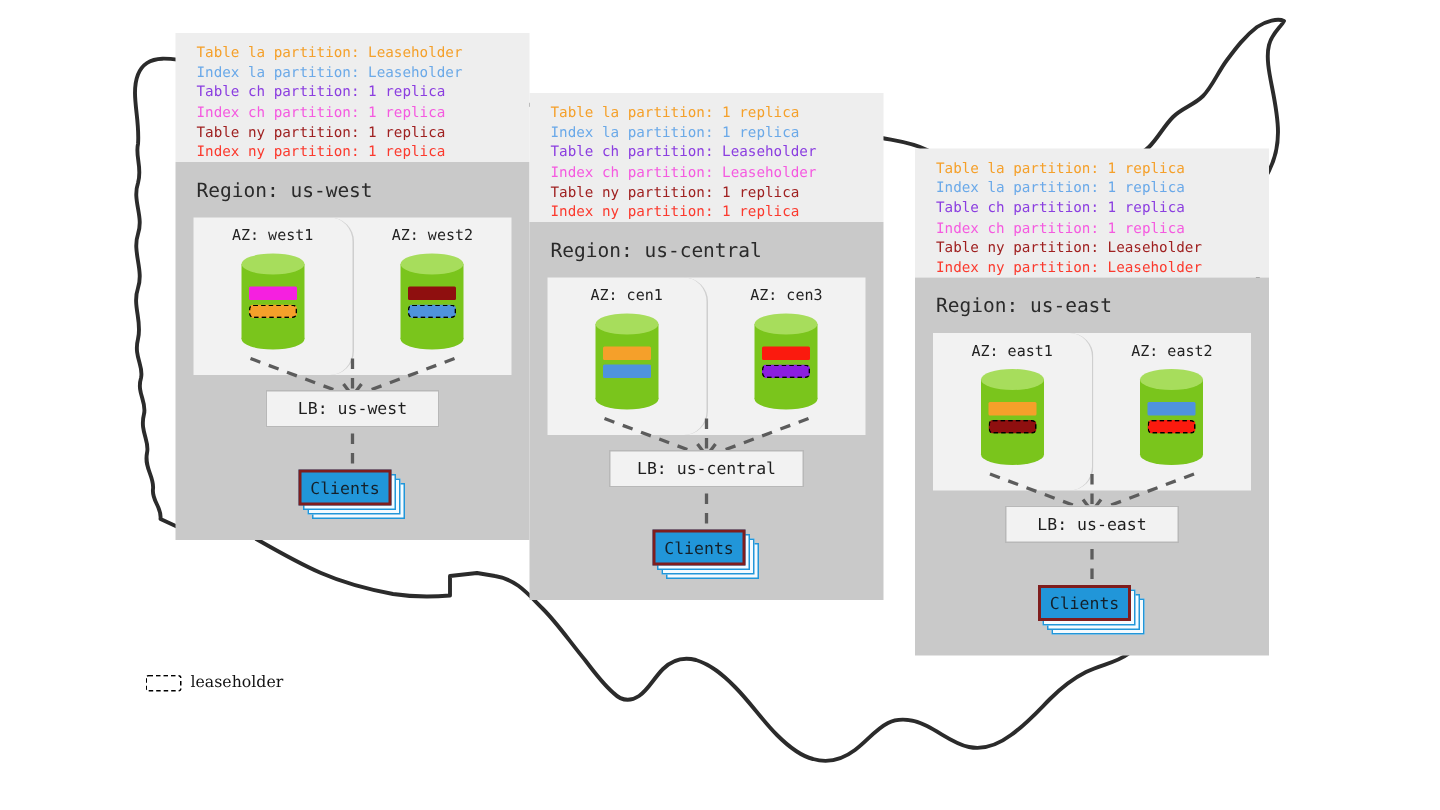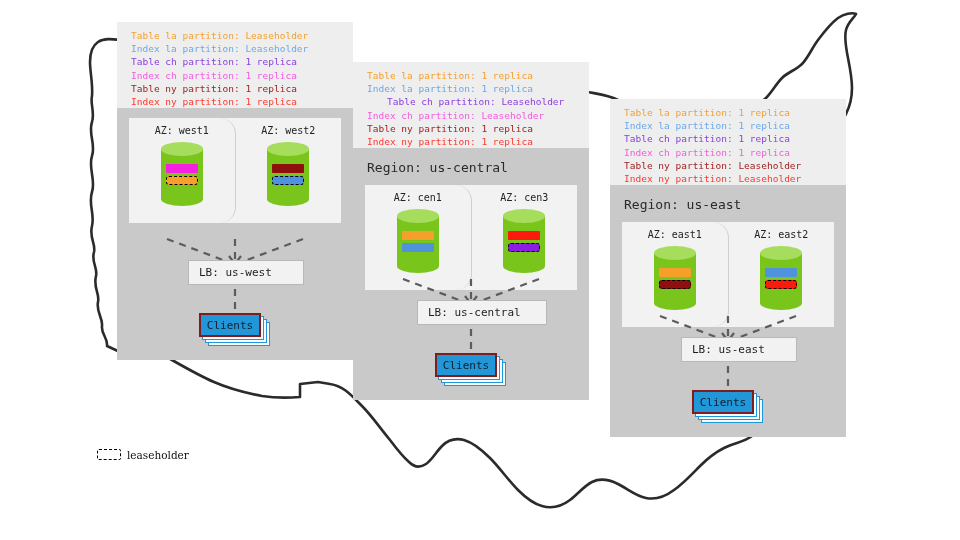--- a/index.html
+++ b/index.html
@@ -124,22 +124,22 @@
   
   .lb-box {
     position: absolute;
     background: #f2f2f2;
     border: 1px solid #b8b8b8;
     font-size: 11px;
     color: #1e1e1e;
     font-family: "DejaVu Sans Mono", "Liberation Mono", monospace;
     padding: 5px 10px;
     white-space: pre;
-    box-sizing: border-box;
-    margin-left: 11px;
+    text-align: center;
+    box-sizing: border-box;
   }
   .clients-wrap { position: absolute; }
   .clients-shadow {
     position: absolute;
     background: #f4fbff;
     border: 1.2px solid #2196d9;
     box-sizing: border-box;
   }
   .clients-face {
     position: absolute; left: 0; top: 0;
@@ -149,21 +149,21 @@
     color: #14202a;
     font-size: 11px;
     font-family: "DejaVu Sans Mono", "Liberation Mono", monospace;
     display: flex; align-items: center; justify-content: center;
     white-space: pre;
   }
 
   
   .key {
     position: absolute;
-    display: flex; align-items: flex-start; gap: 6px;
+    display: flex; align-items: center; gap: 6px;
   }
   .key-swatch {
     width: 24px; height: 11px;
     border: 1.4px dashed #000;
     border-radius: 2px;
     box-sizing: border-box;
     background: transparent;
   }
   .key-label {
     font-size: 10.5px;
@@ -264,20 +264,21 @@
     <div class="legend-box" style="height:86px;">
       <div class="legend-line" style="color: rgb(245, 160, 42);">Table la partition: Leaseholder</div>
       <div class="legend-line" style="color: rgb(106, 169, 233);">Index la partition: Leaseholder</div>
       <div class="legend-line" style="color: rgb(139, 62, 224);">Table ch partition: 1 replica</div>
       <div class="legend-line" style="color: rgb(245, 90, 224);">Index ch partition: 1 replica</div>
       <div class="legend-line" style="color: rgb(159, 32, 32);">Table ny partition: 1 replica</div>
       <div class="legend-line" style="color: rgb(251, 58, 46);">Index ny partition: 1 replica</div>
     </div>
 
     <div class="region-box" style="height:252px;">
+      <div class="region-title">Region: us-west</div>
 
       <div class="az-row" style="height:105px;">
         <div class="az-cell">
           <div class="az-label">AZ: west1</div>
           <div class="cyl">
             <div class="cyl-bottom"></div>
             <div class="cyl-body"></div>
             <div class="cyl-top"></div>
             <div class="cyl-slots">
               <div class="slot" style="background: rgb(245, 32, 224);"></div>
@@ -316,21 +317,21 @@
         <div class="clients-face" style="width:62px; height:24px;">Clients</div>
       </div>
     </div>
   </div>
 
   <div class="cluster" style="left:353px; top:62px; width:236px;">
 
     <div class="legend-box" style="height:86px;">
       <div class="legend-line" style="color: rgb(245, 160, 42);">Table la partition: 1 replica</div>
       <div class="legend-line" style="color: rgb(106, 169, 233);">Index la partition: 1 replica</div>
-      <div class="legend-line" style="color: rgb(139, 62, 224); margin-left: 20px;">Table ch partition: Leaseholder</div>
+      <div class="legend-line" style="color: rgb(139, 62, 224);">Table ch partition: Leaseholder</div>
       <div class="legend-line" style="color: rgb(245, 90, 224);">Index ch partition: Leaseholder</div>
       <div class="legend-line" style="color: rgb(159, 32, 32);">Table ny partition: 1 replica</div>
       <div class="legend-line" style="color: rgb(251, 58, 46);">Index ny partition: 1 replica</div>
     </div>
 
     <div class="region-box" style="height:252px;">
       <div class="region-title">Region: us-central</div>
 
       <div class="az-row" style="height:105px;">
         <div class="az-cell">

